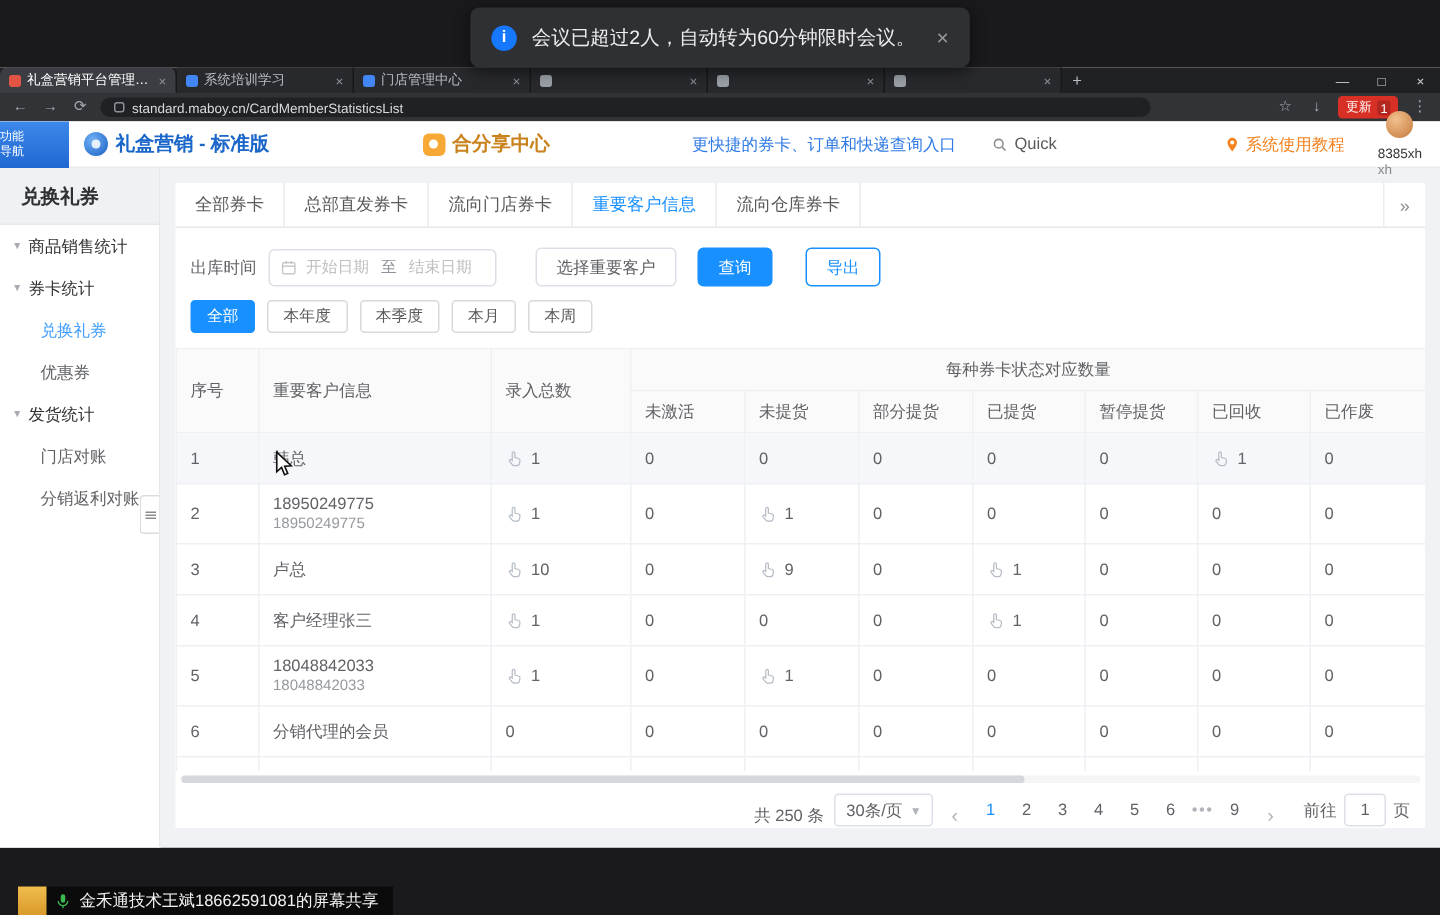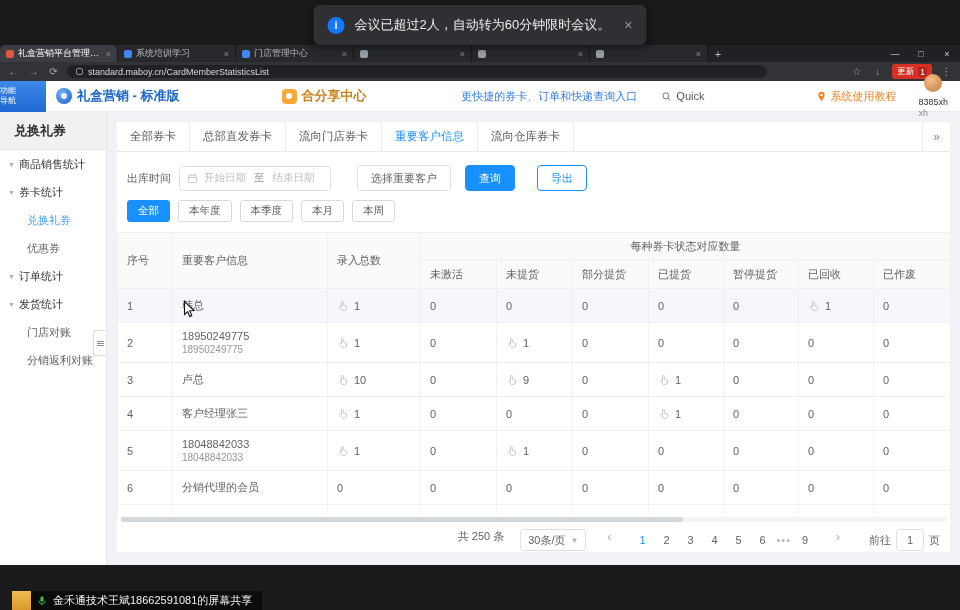--- a/index.html
+++ b/index.html
@@ -110,21 +110,21 @@
   .grid td { color:#606266; height:34px; background:#fff; }
   .grid tr.tall td { height:40px; }
   .grid tr.hovered td { background:#f5f7fa; }
   .cname { color:#606266; }
   .csub { color:#95989d; font-size:10px; margin-top:2px; }
   .cellv { display:flex; align-items:center; gap:5px; }
   .hand { width:12px; height:12px; flex:0 0 auto; }
   .hscroll { height:5px; background:#f5f5f5; border-radius:3px; margin:3px 3px 0 3px; position:relative; }
   .hthumb { position:absolute; left:1px; top:0; height:5px; width:68%; background:#d4d7dc; border-radius:3px; }
   
-  .pager { display:flex; align-items:flex-start; justify-content:flex-end; gap:16px; margin:7px 10px 0 10px; height:22px; font-size:11px; color:#606266; }
+  .pager { display:flex; align-items:flex-end; justify-content:flex-end; gap:7px; margin:7px 10px 0 10px; height:22px; font-size:11px; color:#606266; }
   .psize { height:22px; border:1px solid #dcdfe6; border-radius:3px; padding:0 7px; display:flex; align-items:center; gap:5px; }
   .psize .dcaret { color:#b0b3b8; font-size:8px; }
   .parrow { color:#b0b3b8; width:14px; text-align:center; font-size:13px; }
   .pnum { min-width:20px; height:22px; display:flex; align-items:center; justify-content:center; cursor:pointer; }
   .pnum.active { color:#1890ff; }
   .pdots { color:#b0b3b8; letter-spacing:1px; }
   .goto { display:flex; align-items:center; gap:5px; margin-left:8px; }
   .goto-input { width:28px; height:22px; border:1px solid #dcdfe6; border-radius:3px; text-align:center; font-size:11px; color:#606266; outline:none; }
   
   .sharebar { position:absolute; left:12px; bottom:0; height:19px; background:#0b0b0b; display:flex;
@@ -257,24 +257,20 @@
               <span>券卡统计</span>
             </div>
             <div class="sb-item sb-sub active">
               <span>兑换礼券</span>
             </div>
             <div class="sb-item sb-sub">
               <span>优惠券</span>
             </div>
             <div class="sb-item">
               <span class="caret">▼</span>
-              <span>订单统计</span>
-            </div>
-            <div class="sb-item">
-              <span class="caret">▼</span>
               <span>发货统计</span>
             </div>
             <div class="sb-item sb-sub">
               <span>门店对账</span>
             </div>
             <div class="sb-item sb-sub">
               <span>分销返利对账</span>
             </div>
           </div>
         <div class="sb-collapse">

